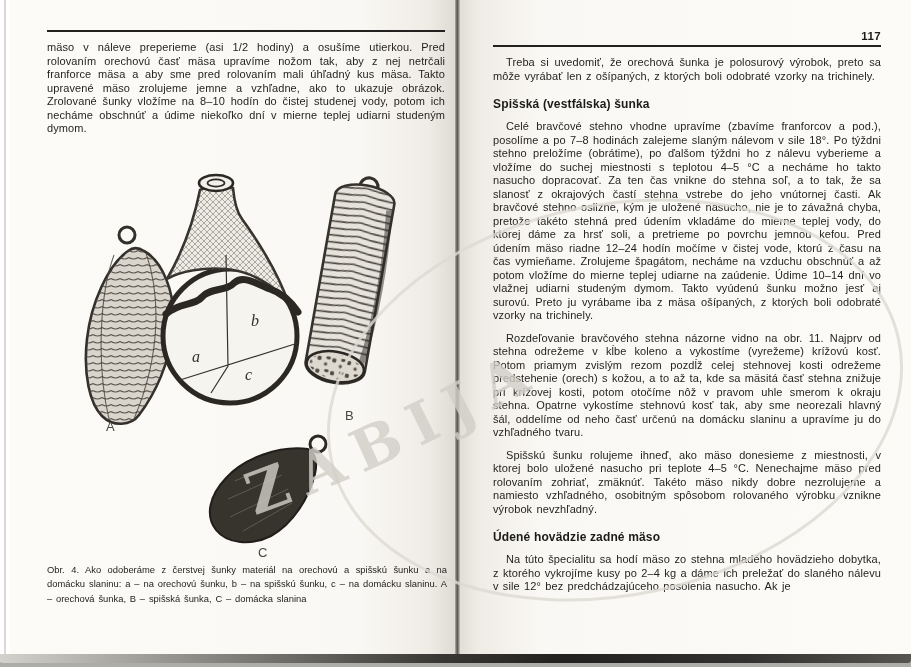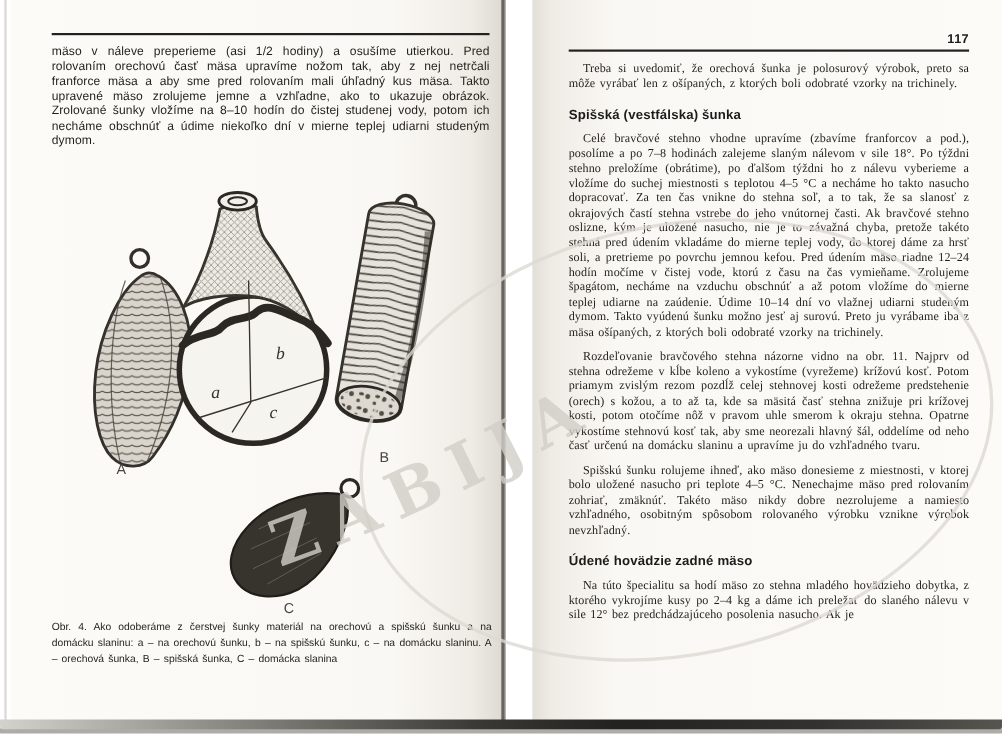--- a/index.html
+++ b/index.html
@@ -15,42 +15,41 @@
   .page { position:relative; height:100%; }
   .page-left {
     width:445px;
     background:linear-gradient(to right,#fcfbf8 0%,#faf8f4 78%,#efece6 94%,#dedbd4 100%);
     padding:30px 0 0 37px;
   }
   .page-right {
     flex:1;
     background:linear-gradient(to left,#fcfbf8 0%,#faf8f4 82%,#efece6 96%,#e2dfd8 100%);
     padding:30px 30px 0 33px;
-    margin-left:24px;
   }
   .spine { width:5px; background:linear-gradient(to right,#b5b2ac,#55524d 45%,#8a8781,#cfccc6); }
   .book-bottom-edge {
     position:absolute; left:0; right:0; bottom:4px; height:9px; z-index:4;
     background:linear-gradient(to right,#d4d2cd,#8c8a85 22%,#3a3834 48%,#22211f 62%,#343231 82%,#57554f);
     border-radius:0 0 3px 3px;
   }
   .scan-bottom { position:absolute; left:0; right:0; bottom:0; height:5px; background:#aeaca7; z-index:3; }
 
   .page-head { width:398px; }
   .page-right .page-head { width:100%; }
   .page-number { font-size:11.5px; font-weight:bold; letter-spacing:.4px; padding-bottom:3px; }
   .page-number.right { text-align:right; }
   .head-rule { height:2px; background:#222120; }
 
   .bodytext {
     font-size:11px; line-height:13.5px; text-align:justify;
     letter-spacing:.1px; word-spacing:1.1px; color:#211f1c;
   }
   .page-left .bodytext { width:398px; margin-top:9px; }
-  .page-right .bodytext { margin-top:9px;font-family:Liberation Serif, serif; }
+  .page-right .bodytext { margin-top:9px; }
   .indent { text-indent:13px; }
   .subheading { font-size:12px; font-weight:bold; margin-top:14px; letter-spacing:.15px; }
   .mt { margin-top:12px; }
 
   .figure-wrap { position:absolute; left:20px; top:163px; width:422px; height:402px; }
   .caption {
     position:absolute; left:37px; top:563px; width:400px;
     font-size:9.4px; line-height:14.4px; text-align:justify;
     word-spacing:1.2px; color:#26241f;
   }

